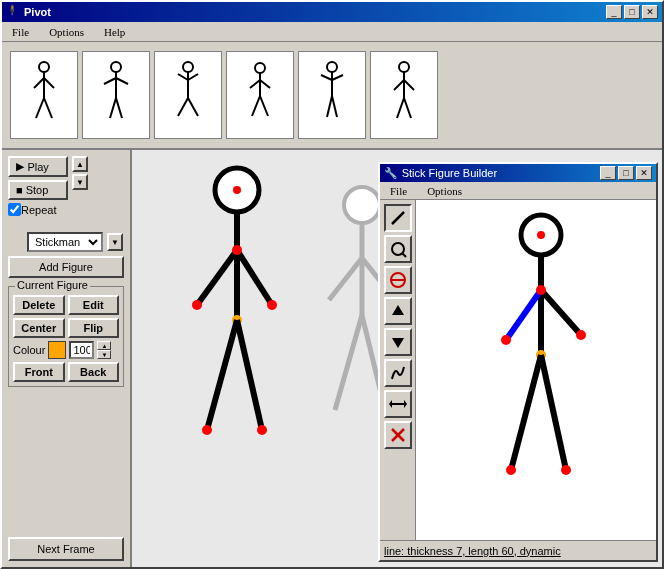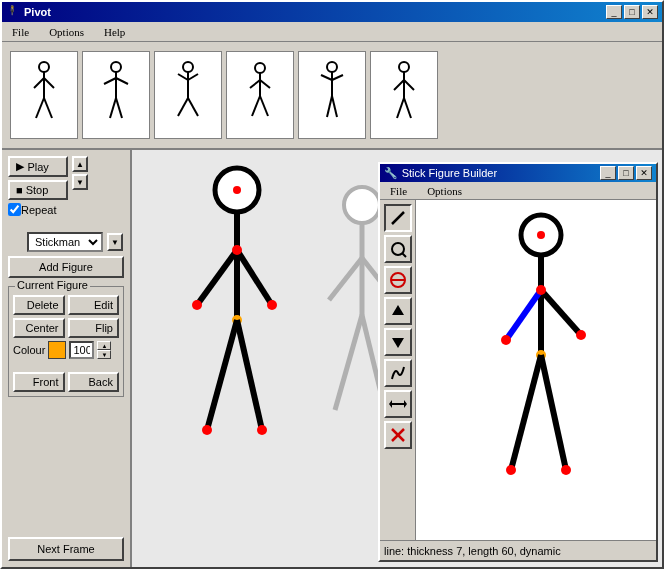--- a/index.html
+++ b/index.html
@@ -224,21 +224,22 @@
       margin-top: 4px;
     }
     .small-btn {
       background: #d4d0c8;
       border: 2px solid #ffffff;
       border-right-color: #404040;
       border-bottom-color: #404040;
       padding: 2px 4px;
       cursor: pointer;
       font-size: 11px;
-      text-align: right;
+      text-align: center;
+      font-weight: bold;
     }
     .colour-row {
       display: flex;
       align-items: center;
       gap: 3px;
       margin-top: 3px;
     }
     .colour-swatch {
       width: 18px;
       height: 18px;
@@ -356,20 +357,21 @@
       position: relative;
     }
     .sfb-status {
       height: 20px;
       background: #d4d0c8;
       border-top: 1px solid #808080;
       padding: 2px 4px;
       font-size: 11px;
       display: flex;
       align-items: center;
+      text-decoration: underline;
     }
   </style>
 </head>
 <body>
 
 <div class="window">
 
   <div class="title-bar">
     <div class="title-bar-left">
       <span class="title-icon">🕴</span>
@@ -503,21 +505,21 @@
         </div>
         <div class="colour-row">
           <span>Colour</span>
           <div class="colour-swatch"></div>
           <input class="num-input" type="text" value="100" style="">
           <div class="spin-btns">
             <button class="spin-btn">▲</button>
             <button class="spin-btn">▼</button>
           </div>
         </div>
-        <div class="btn-grid" style="margin-top:13px;">
+        <div class="btn-grid" style="margin-top:3px;">
           <button class="small-btn">Front</button>
           <button class="small-btn">Back</button>
         </div>
       </div>
 
       <button class="next-frame-btn" style="margin-top: auto;">Next Frame</button>
     </div>
 
     <div class="canvas-area">
 

